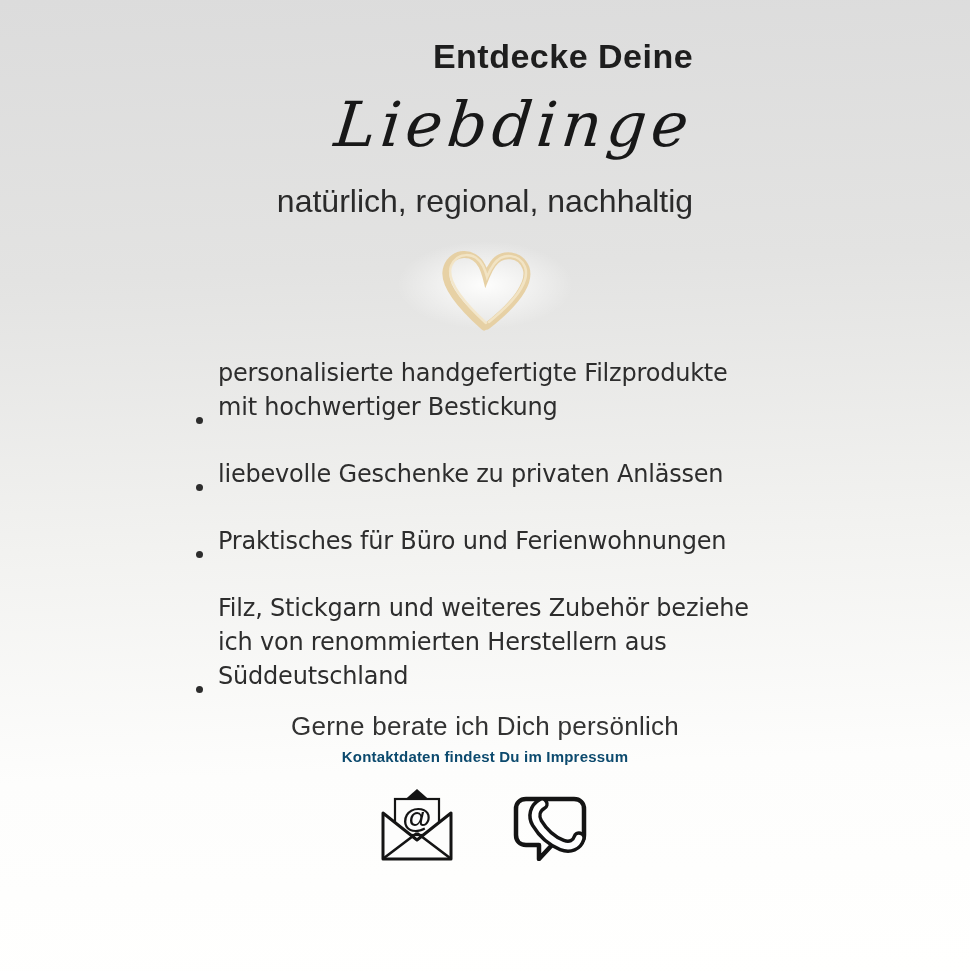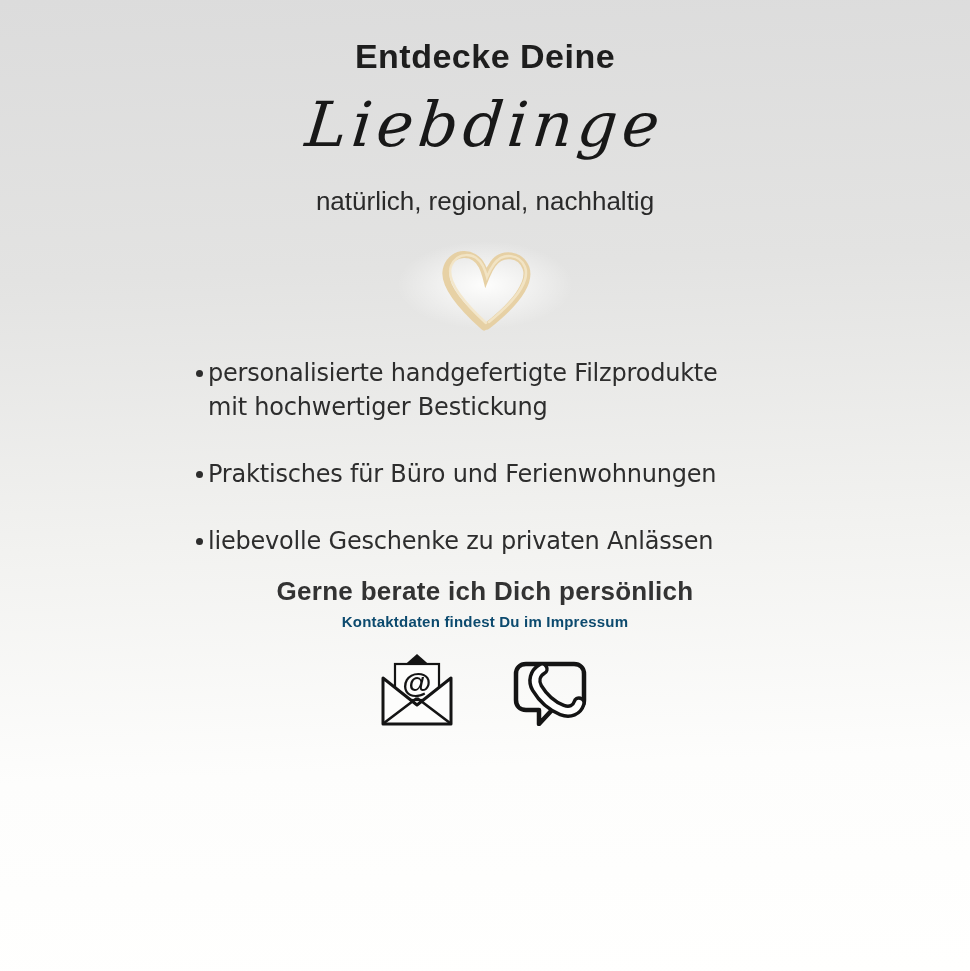--- a/index.html
+++ b/index.html
@@ -12,41 +12,41 @@
     color: #2b2b2b;
     -webkit-font-smoothing: antialiased;
   }
   .poster {
     width: 970px;
     height: 971px;
     display: flex;
     flex-direction: column;
     align-items: center;
   }
-  .header { text-align: center; margin-top: 34px; }
+  .header { text-align: right; margin-top: 34px; }
   .eyebrow {
     font-size: 34px;
     line-height: 44px;
     font-weight: 600;
     letter-spacing: 0.5px;
     color: #1e1e1e;
   }
   .brand-script {
     font-family: "DejaVu Serif", serif;
     font-style: italic;
     font-weight: 400;
     font-size: 62px;
     line-height: 90px;
     letter-spacing: 5px;
     color: #181818;
     margin-top: 2px;
     transform: skewX(-6deg);
   }
   .tagline {
-    font-size: 26px;
+    font-size: 32px;
     line-height: 34px;
     font-weight: 400;
     color: #2a2a2a;
     margin-top: 14px;
   }
   .heart-wrap {
     margin-top: 12px;
     width: 220px;
     height: 110px;
     display: flex;
@@ -55,28 +55,29 @@
     background: radial-gradient(closest-side, rgba(255,255,254,0.95) 0%, rgba(255,255,254,0.0) 80%);
   }
   ul.features {
     list-style: none;
     margin: 16px 0 0 0;
     padding: 0;
     width: 578px;
   }
   ul.features li {
     display: flex;
-    gap: 5px;
+    gap: 15px;
     font-size: 24px;
     line-height: 34px;
     font-weight: 500;
     color: #2d2d2d;
     margin-bottom: 33px;
     font-family: "DejaVu Sans", "Liberation Sans", sans-serif;
     letter-spacing: -0.2px;
+    align-items: flex-end;
   }
   ul.features li:last-child { margin-bottom: 0; }
   .dot {
     flex: 0 0 auto;
     width: 7px; height: 7px;
     border-radius: 50%;
     background: #2d2d2d;
     margin-top: 14px;
   }
   .bullet-text { white-space: pre-line; }
@@ -85,21 +86,21 @@
     margin-top: 58px;
     font-size: 26px;
     line-height: 34px;
     font-weight: 400;
     letter-spacing: 0.3px;
   }
   .advice-note {
     margin-top: 16px;
     font-size: 26px;
     line-height: 34px;
-    font-weight: 700;
+    font-weight: 400;
     letter-spacing: 0.3px;
   }
   .contact-note {
     margin-top: 4px;
     font-size: 15px;
     line-height: 20px;
     font-weight: 700;
     color: #0c4a6e;
     letter-spacing: 0.2px;
   }
@@ -129,25 +130,31 @@
   </div>
 
   <ul class="features">
     <li>
       <span class="dot"></span>
       <span class="bullet-text">personalisierte handgefertigte Filzprodukte
 mit hochwertiger Bestickung</span>
     </li>
     <li>
       <span class="dot"></span>
+      <span class="bullet-text">liebevolle Geschenke zu privaten Anlässen</span>
+    </li>
+    <li>
+      <span class="dot"></span>
       <span class="bullet-text">Praktisches für Büro und Ferienwohnungen</span>
     </li>
     <li>
       <span class="dot"></span>
-      <span class="bullet-text">liebevolle Geschenke zu privaten Anlässen</span>
+      <span class="bullet-text">Filz, Stickgarn und weiteres Zubehör beziehe
+ich von renommierten Herstellern aus
+Süddeutschland</span>
     </li>
   </ul>
 
   <div class="footer-line advice-note">Gerne berate ich Dich persönlich</div>
   <div class="footer-line contact-note">Kontaktdaten findest Du im Impressum</div>
 
   <div class="contact-icons">
 
     <svg width="72" height="74" viewBox="0 0 72 74" aria-hidden="true">
       <path d="M36,2 L19,17 L53,17 Z" fill="#141414"></path>

